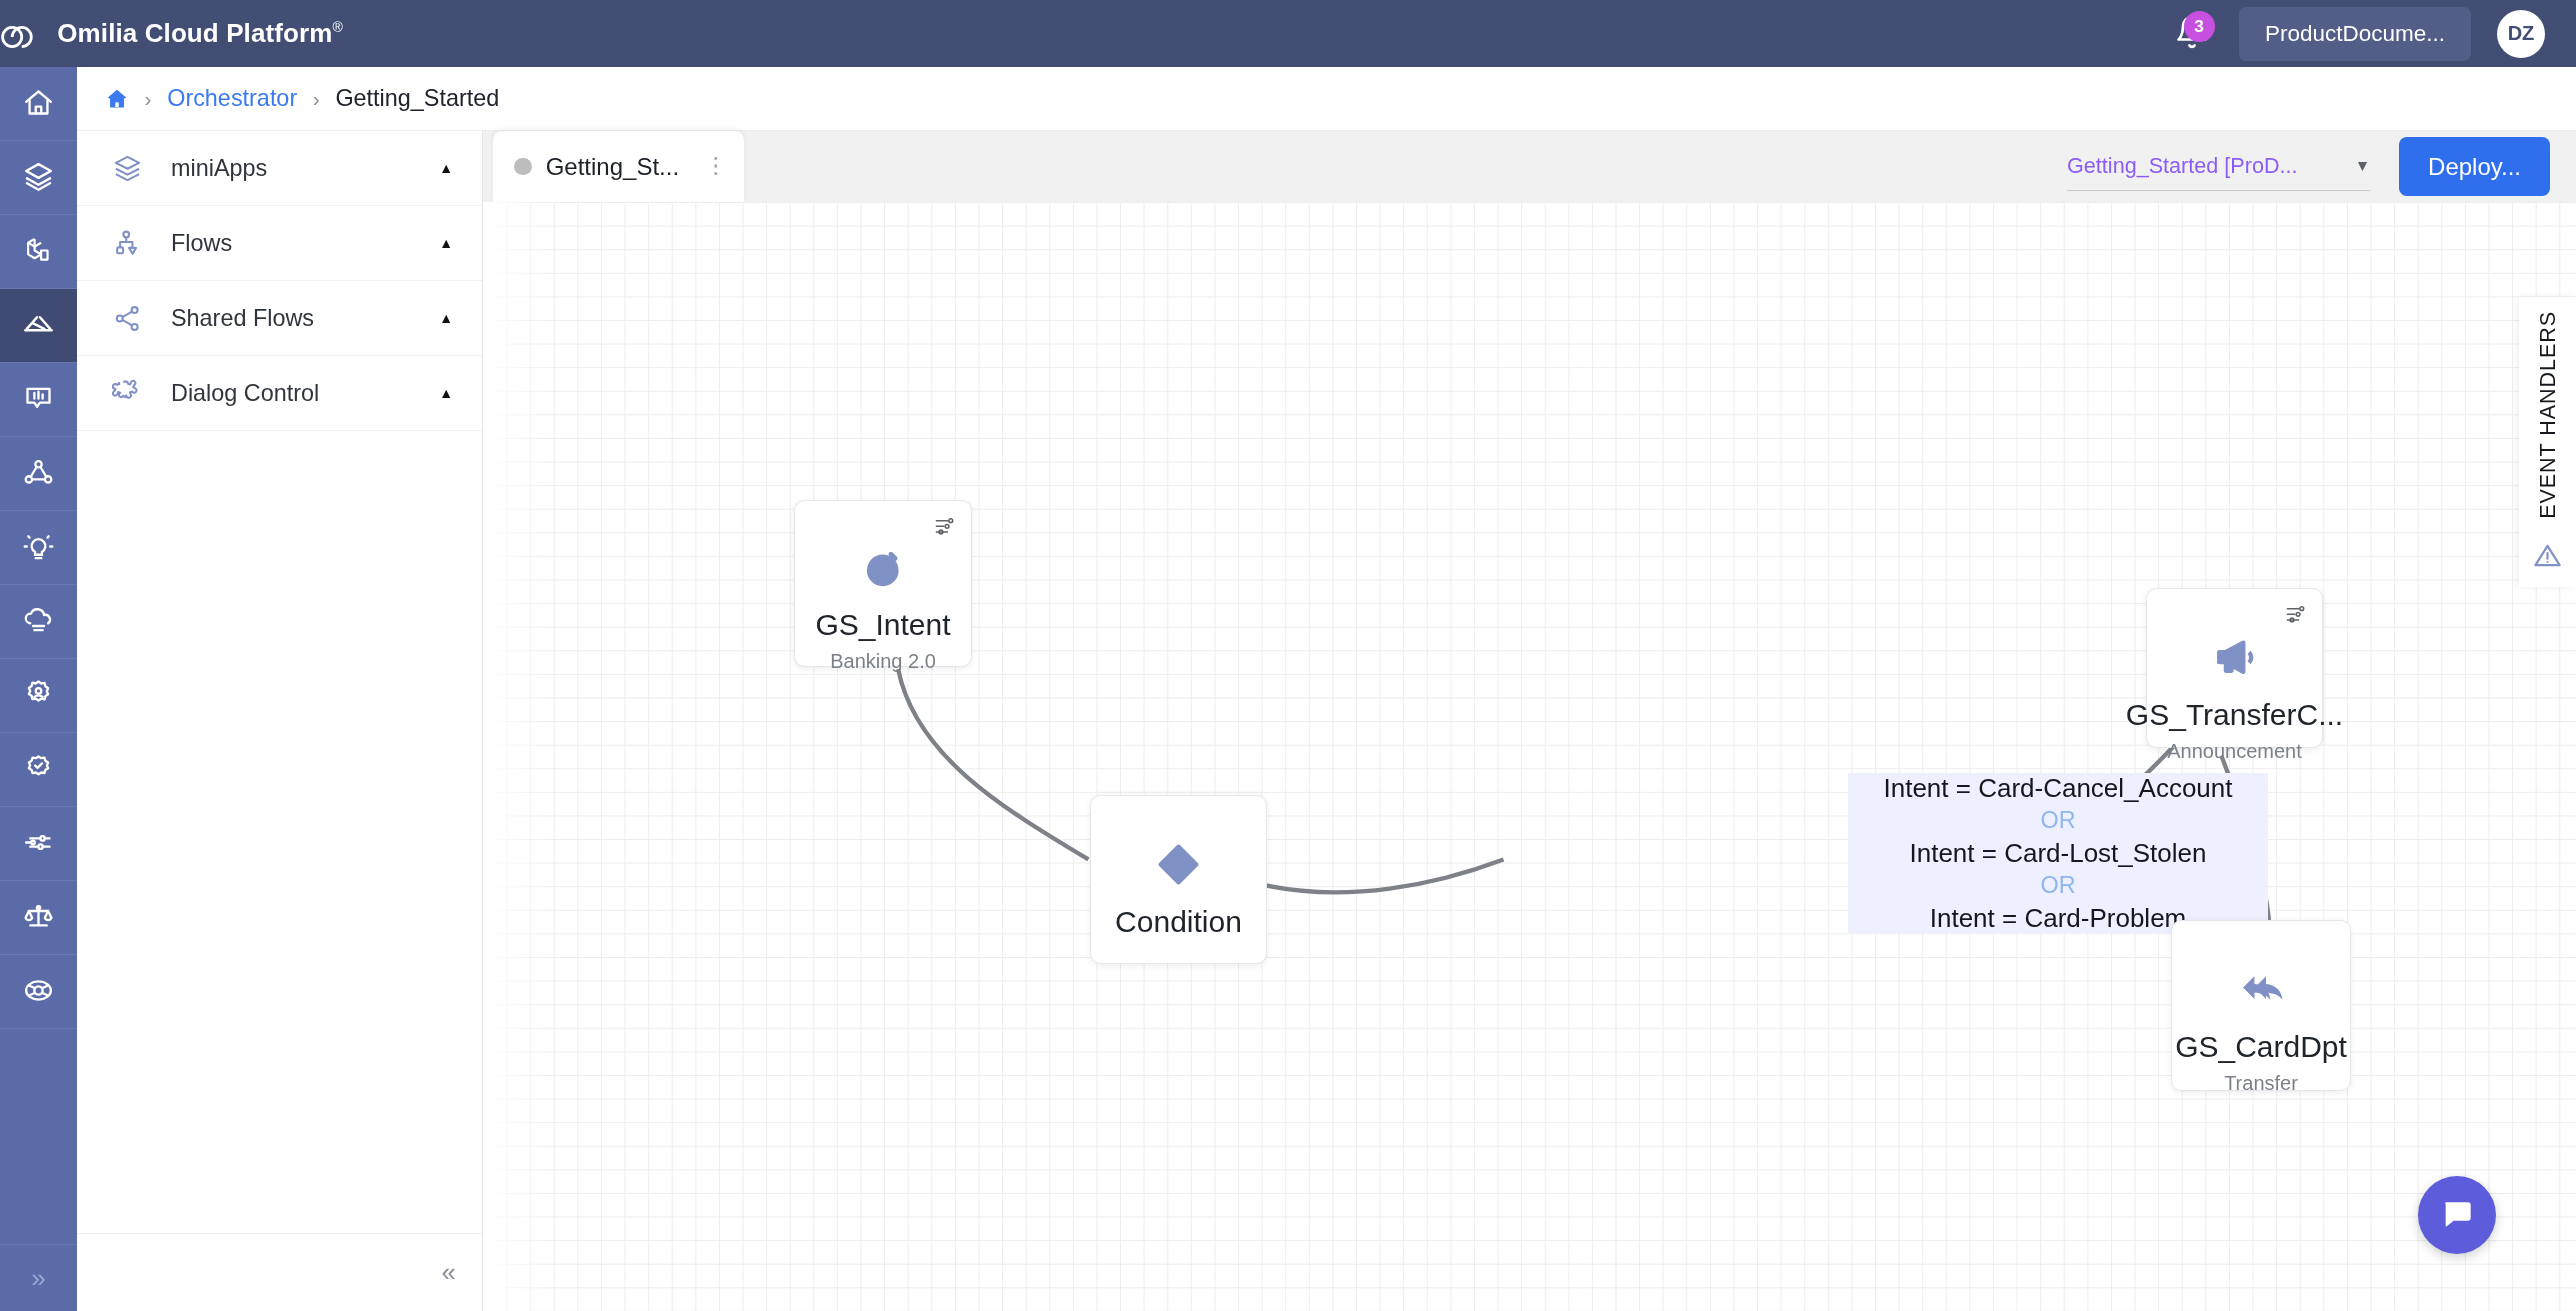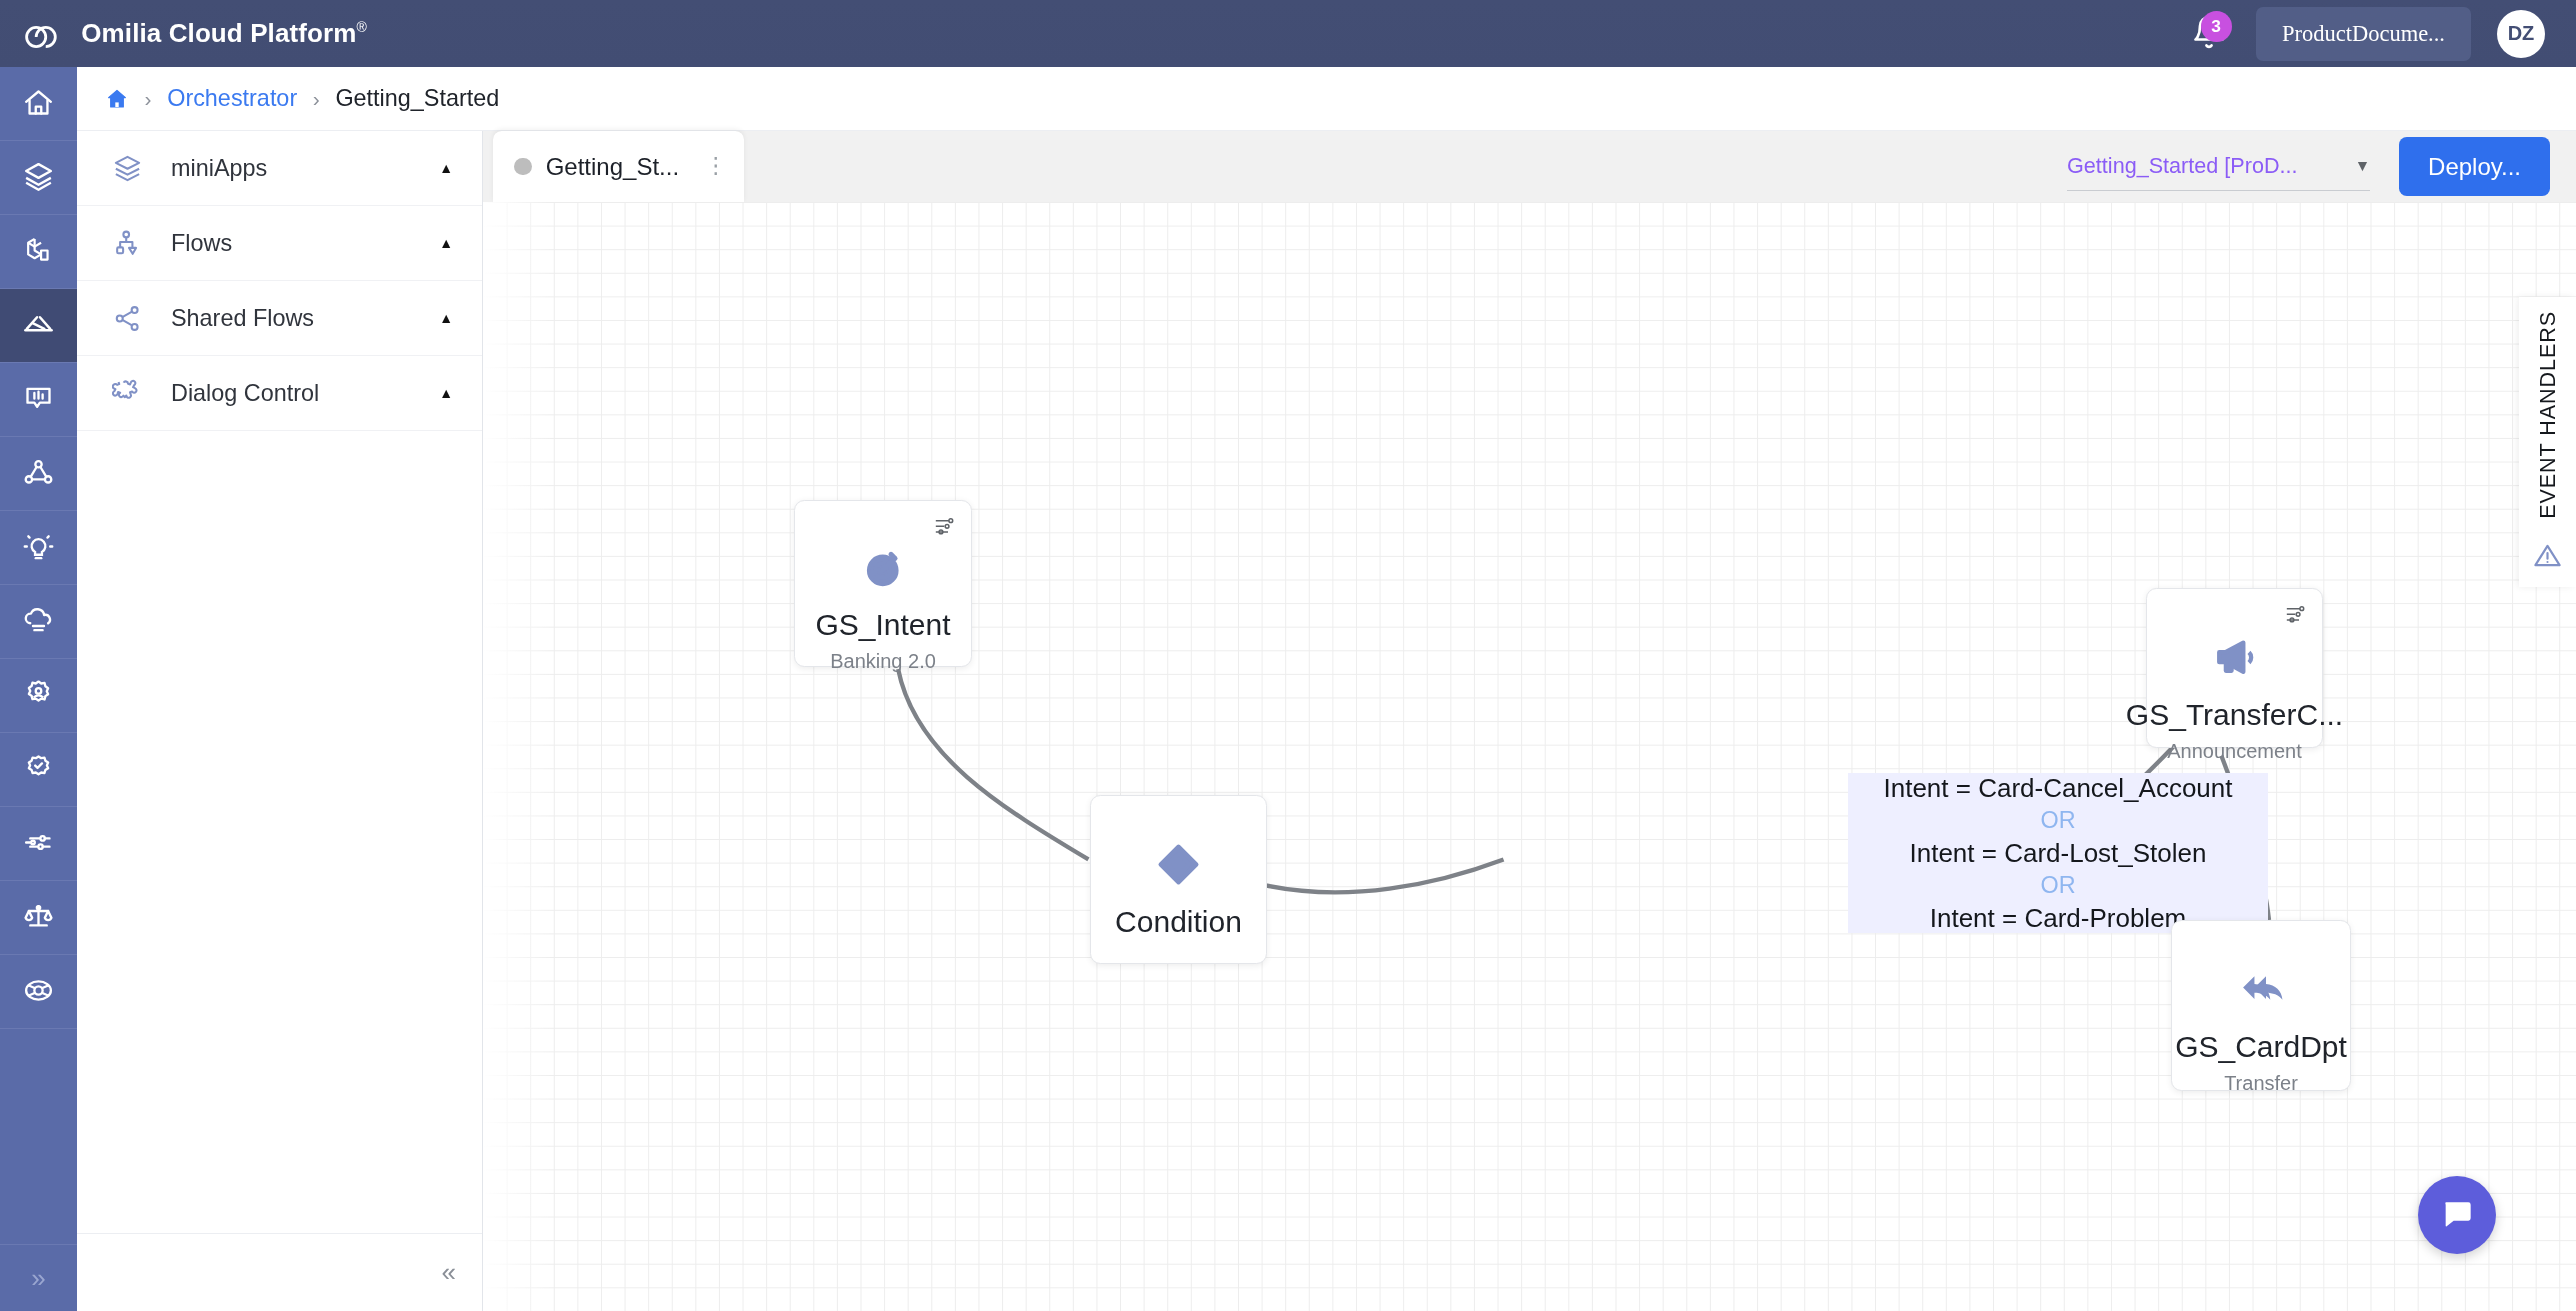--- a/index.html
+++ b/index.html
@@ -8,41 +8,41 @@
     font-family: "Liberation Sans", sans-serif;
     overflow: hidden;
     background: #ffffff;
   }
   
   #topbar {
     position: absolute; left: 0; top: 0; width: 2576px; height: 67px;
     background: linear-gradient(180deg,#434e74 0%,#424d73 100%);
     display: flex; align-items: center;
   }
-  #brand { display: flex; align-items: center; gap: 17.3px; padding-left: 24px; }
+  #brand { display: flex; align-items: center; gap: 17.3px; }
   #brand-logo { width: 40px; height: 35px; }
   #brand-title {
     color: #ffffff; font-size: 26px; font-weight: 700; letter-spacing: 0.1px;
     white-space: nowrap;
   }
   #brand-title sup { font-size: 14px; font-weight: 400; vertical-align: super; }
   #top-right {
     margin-left: auto; display: flex; align-items: center; gap: 26px; padding-right: 31px;
   }
   #bell-wrap { position: relative; width: 42px; height: 42px; display:flex; align-items:center; justify-content:center;}
   #bell-badge {
     position: absolute; top: -1.7px; right: -1.7px;
     width: 31px; height: 31px; border-radius: 50%;
     background: #c850e0; color: #fff; font-size: 17.3px; font-weight: 700;
     display: flex; align-items: center; justify-content: center;
   }
   #account-chip {
     background: #525e87; color: #fff; border: none;
     border-radius: 7px; height: 54px; padding: 0 26px;
-    font-size: 22.5px; font-family: Liberation Serif, serif; cursor: pointer;
+    font-size: 22.5px; font-family: Liberation Sans, sans-serif; cursor: pointer;
     display: flex; align-items: center; white-space: nowrap;
   }
   #avatar {
     width: 48px; height: 48px; border-radius: 50%; background: #fff;
     color: #434e74; font-size: 20px; font-weight: 700;
     display: flex; align-items: center; justify-content: center; cursor: pointer;
   }
   
   #rail {
     position: absolute; left: 0; top: 67px; width: 77px; height: 1244px;

